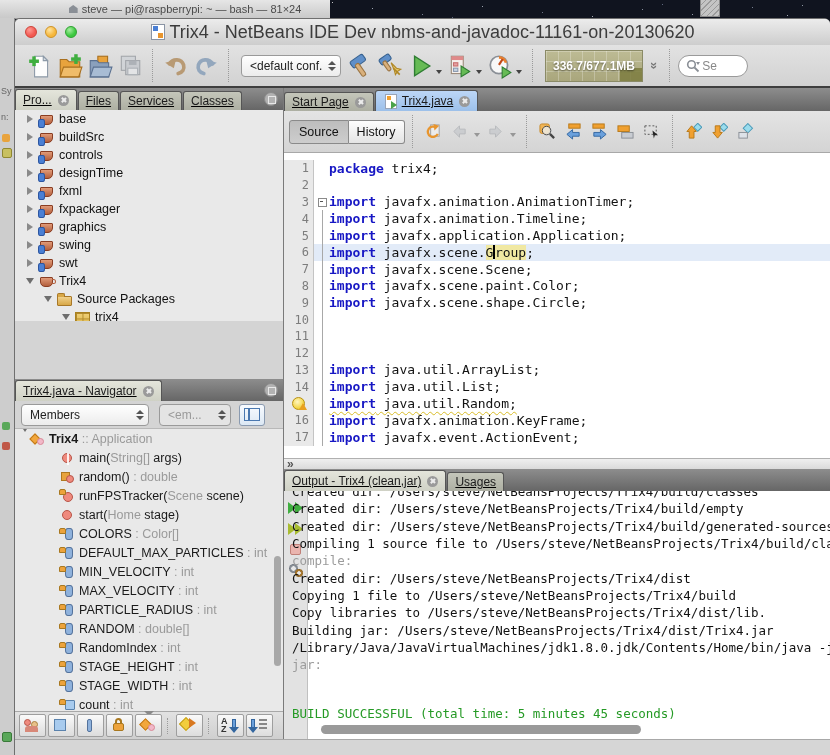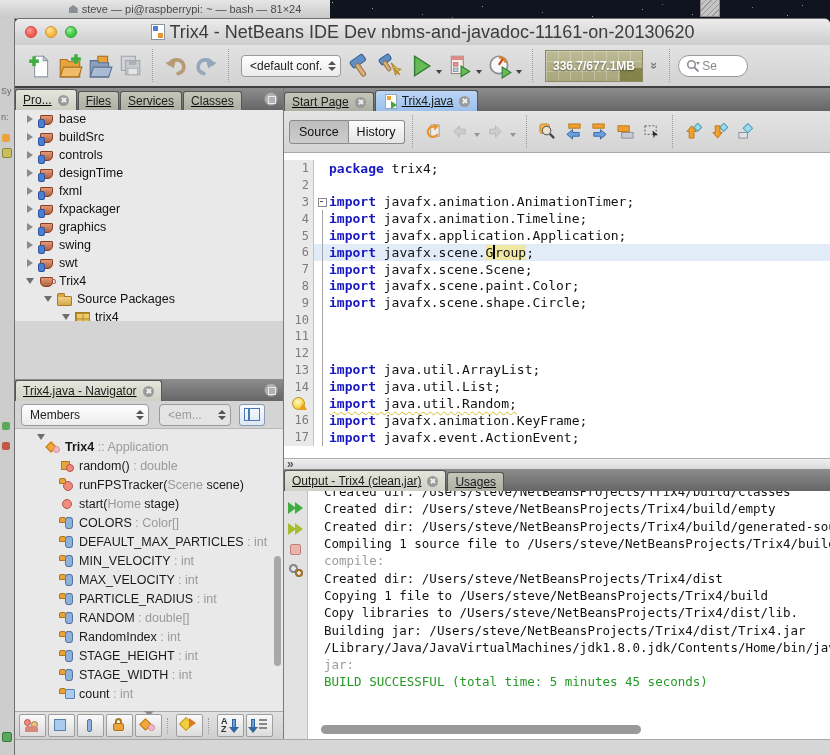--- a/index.html
+++ b/index.html
@@ -123,21 +123,21 @@
   .ntools{position:absolute;left:0;top:313px;width:100%;height:28px;background:#d4d4d4;display:flex;
           align-items:center;padding-left:6px;box-sizing:border-box;border-bottom:1px solid #b8b8b8;}
   .ntools .dd{font-size:12px;}
   .dd.disabled{background:#e4e4e4;color:#9a9a9a;}
   .bookbtn{width:24px;height:20px;margin-left:8px;border:1px solid #8a9ab0;border-radius:3px;
            background:linear-gradient(#f8fbff,#dce8f4);position:relative;flex:none;}
   .bookbtn::before{content:"";position:absolute;left:4px;top:3px;width:14px;height:11px;border:1.5px solid #4a78b0;}
   .bookbtn::after{content:"";position:absolute;left:8px;top:3px;width:1.5px;height:12.5px;background:#4a78b0;}
   .ntree{position:absolute;left:0;top:341px;width:100%;height:282px;background:#e9e9e9;overflow:hidden;}
   .nrow{height:19px;display:flex;align-items:center;font-size:12.5px;white-space:nowrap;}
-  .nrow.root{padding-left:22px;margin-top:8px;} .nrow.mem{padding-left:44px;}
+  .nrow.root{padding-left:6px;} .nrow.mem{padding-left:44px;}
   .seg.b{color:#1a1a1a;} .seg.g{color:#9a9a9a;} .seg.bold{font-weight:bold;}
   .nscroll{position:absolute;right:2px;top:127px;width:7px;height:110px;border-radius:4px;background:#a8a8a8;}
   
   .mic{width:16px;height:14px;position:relative;flex:none;margin-right:4px;}
   .mic::before{content:"";position:absolute;box-sizing:border-box;}
   .mic::after{content:"";position:absolute;box-sizing:border-box;}
   .mic.m-class::before{left:2px;top:3px;width:8px;height:8px;background:#f2a73c;border:1px solid #c07818;transform:rotate(45deg);}
   .mic.m-class::after{left:8px;top:6px;width:7px;height:7px;border-radius:50%;background:#f2b8c8;border:1px solid #d88898;}
   .mic.m-static::before{left:3px;top:2px;width:10px;height:10px;border-radius:50%;background:#ef8a7e;border:1px solid #b85548;}
   .mic.m-static::after{left:7.5px;top:2px;width:2px;height:12px;background:rgba(255,255,255,.85);}
@@ -216,25 +216,25 @@
           display:flex;flex-direction:column;align-items:center;padding-top:10px;box-sizing:border-box;gap:7px;}
   .oic{width:16px;height:14px;position:relative;flex:none;}
   .oic i{position:absolute;box-sizing:border-box;}
   .oi-rerun i.a{left:0;top:1px;border-left:8px solid #3fae3f;border-top:6px solid transparent;border-bottom:6px solid transparent;}
   .oi-rerun i.b{left:7px;top:1px;border-left:8px solid #3fae3f;border-top:6px solid transparent;border-bottom:6px solid transparent;}
   .oi-rerun2 i.a{left:0;top:1px;border-left:8px solid #a8bc30;border-top:6px solid transparent;border-bottom:6px solid transparent;}
   .oi-rerun2 i.b{left:7px;top:1px;border-left:8px solid #a8bc30;border-top:6px solid transparent;border-bottom:6px solid transparent;}
   .oi-stop i.a{left:2px;top:1px;width:11px;height:11px;background:#eab4ae;border:1px solid #c08078;border-radius:2px;}
   .oi-gears i.a{left:1px;top:0;width:9px;height:9px;border-radius:50%;background:radial-gradient(#e8e8e8 2px,#8a9098 2.5px);border:1px dotted #6a7078;}
   .oi-gears i.b{left:7px;top:5px;width:8px;height:8px;border-radius:50%;background:radial-gradient(#e8e8e8 1.5px,#a8772e 2px);border:1px dotted #7a5a20;}
-  .olines{position:absolute;left:40px;top:0;right:0;height:100%;overflow:hidden;
+  .olines{position:absolute;left:8px;top:0;right:0;height:100%;overflow:hidden;
           font-family:"DejaVu Sans Mono",monospace;font-size:12.5px;color:#111;margin-top:-8px;}
   .orow{height:17.3px;display:flex;align-items:center;white-space:pre;}
   .orow.gray{color:#9c9c9c;}
-  .orow.green{color:#259a25;}
+  .orow.green{color:#259a25;margin-top:32px;}
   .hscroll{position:absolute;left:37px;top:234px;width:320px;height:9px;border-radius:5px;background:#9a9a9a;}
   .statusbar{position:absolute;left:0;top:651px;right:0;height:17px;background:#d6d6d6;border-top:1px solid #a8a8a8;}
   
   .tab .tjicon{display:none;width:15px;height:15px;position:relative;margin-right:4px;flex:none;}
   .tab.icon .tjicon{display:inline-block;}
   .tjicon::before{content:"";position:absolute;left:2px;top:0;width:10px;height:13px;border:1px solid #98a4b8;
       background:linear-gradient(#f0a030,#f0a030) 1px 1px/4px 4px no-repeat,#fff;}
   .tjicon::after{content:"";position:absolute;left:8px;top:7px;border-left:6px solid #4aa34a;
       border-top:4px solid transparent;border-bottom:4px solid transparent;}
 </style>
@@ -522,20 +522,25 @@
           <span class="bookbtn"></span>
         </div>
         <div class="ntree">
 
             <div class="nrow root">
               <span class="arrow ad"></span>
               <span class="mic m-class"></span>
               <span class="nlabel"><span class="seg b bold">Trix4</span><span class="seg g"> :: Application</span></span>
             </div>
 
+            <div class="nrow mem">
+              <span class="arrow an"></span>
+              <span class="mic m-static"></span>
+              <span class="nlabel"><span class="seg b">main(</span><span class="seg g">String[]</span><span class="seg b"> args)</span></span>
+            </div>
 
             <div class="nrow mem">
               <span class="arrow an"></span>
               <span class="mic m-random"></span>
               <span class="nlabel"><span class="seg b">random()</span><span class="seg g"> : double</span></span>
             </div>
 
             <div class="nrow mem">
               <span class="arrow an"></span>
               <span class="mic m-lock"></span>

